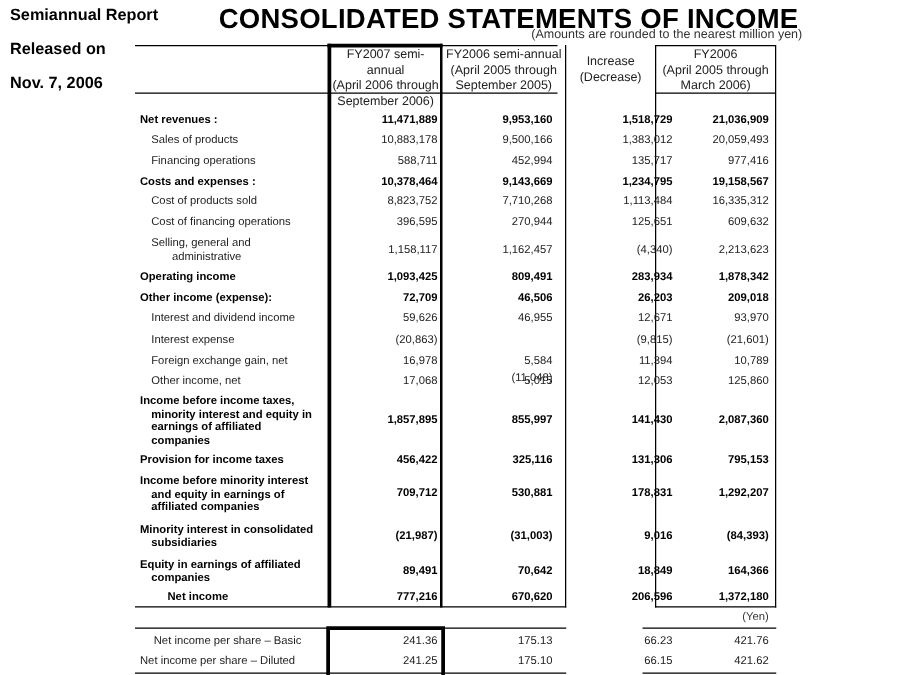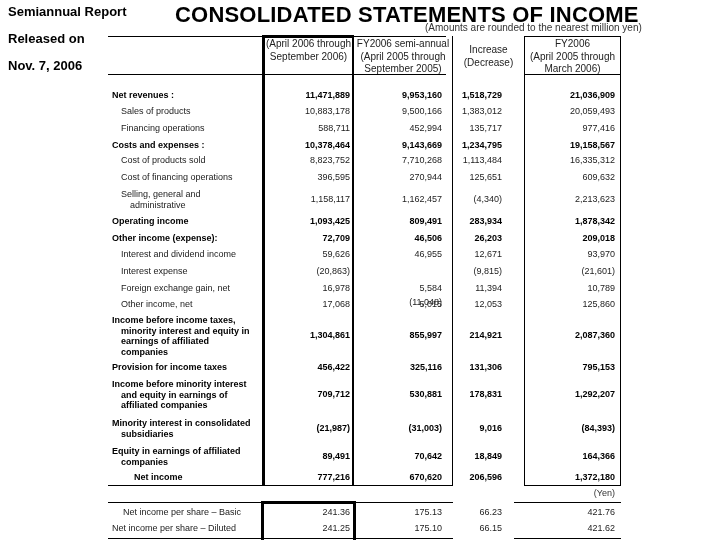--- a/index.html
+++ b/index.html
@@ -14,21 +14,21 @@
   .thick { background:#000; }
   .hdr { position:absolute; font-size:10px; text-align:center; line-height:12.5px; color:#222; }
   .lbl { position:absolute; font-size:9px; left:112px; color:#222; line-height:10.5px; }
   .lbl.b { font-weight:bold; color:#000; }
   .lbl.ind { left:121px; }
   .lbl .cont { padding-left:9px; display:block; }
   .num { position:absolute; font-size:9px; text-align:right; color:#222; }
   .num.b { font-weight:bold; color:#000; }
   .c1 { left:262px; width:88px; }
   .c2 { left:360px; width:82px; }
-  .c3 { left:432px; width:70px; }
+  .c3 { left:468px; width:70px; }
   .c4 { left:535px; width:80px; }
   .yen { left:560px; top:488px; width:55px; text-align:right; font-size:9px; color:#333; position:absolute; }
 </style>
 </head>
 <body>
 
 <div class="abs side" style="top:4px;">Semiannual Report</div>
 <div class="abs side" style="top:31px;">Released on</div>
 <div class="abs side" style="top:58px;">Nov. 7, 2006</div>
 
@@ -44,20 +44,21 @@
 <div class="vline thick" style="left:352px; width:2px; top:35px; height:451px;"></div>
 <div class="hline" style="left:262px; width:92px; top:35px; height:3px;"></div>
 <div class="vline" style="left:452px; top:36px; height:450px;"></div>
 <div class="vline" style="left:524px; top:36px; height:450px;"></div>
 <div class="vline" style="left:620px; top:36px; height:450px;"></div>
 
 <div class="hline" style="left:108px; width:345px; top:485px;"></div>
 <div class="hline" style="left:524px; width:97px; top:485px;"></div>
 
 <div class="hdr" style="left:265px; width:87px; top:38px;">
+  <div>FY2007 semi-annual</div>
   <div>(April 2006 through</div>
   <div>September 2006)</div>
 </div>
 <div class="hdr" style="left:354px; width:98px; top:38px;">
   <div>FY2006 semi-annual</div>
   <div>(April 2005 through</div>
   <div>September 2005)</div>
 </div>
 <div class="hdr" style="left:453px; width:71px; top:44px;">
   <div>Increase</div>
@@ -105,21 +106,21 @@
     <div class="num c2" style="top: 155px;">7,710,268</div>
     <div class="num c3" style="top: 155px;">1,113,484</div>
     <div class="num c4" style="top: 155px;">16,335,312</div>
     <div class="lbl ind" style="top: 172px;">
       <span style="display: block;">Cost of financing operations</span>
     </div>
     <div class="num c1" style="top: 172px;">396,595</div>
     <div class="num c2" style="top: 172px;">270,944</div>
     <div class="num c3" style="top: 172px;">125,651</div>
     <div class="num c4" style="top: 172px;">609,632</div>
-    <div class="lbl ind" style="top: 189px;">
+    <div class="lbl ind" style="top: 189px; text-align: center;">
       <span style="display: block;">Selling, general and</span>
       <span class="cont" style="display: block;">administrative</span>
     </div>
     <div class="num c1" style="top: 194px;">1,158,117</div>
     <div class="num c2" style="top: 194px;">1,162,457</div>
     <div class="num c3" style="top: 194px;">(4,340)</div>
     <div class="num c4" style="top: 194px;">2,213,623</div>
     <div class="lbl b" style="top: 216px;">
       <span style="display: block;">Operating income</span>
     </div>
@@ -161,23 +162,23 @@
     <div class="num c1" style="top: 299px;">17,068</div>
     <div class="num c2" style="top: 299px;">5,015</div>
     <div class="num c3" style="top: 299px;">12,053</div>
     <div class="num c4" style="top: 299px;">125,860</div>
     <div class="lbl b" style="top: 315px;">
       <span style="display: block;">Income before income taxes,</span>
       <span class="cont" style="display: block;">minority interest and equity in</span>
       <span class="cont" style="display: block;">earnings of affiliated</span>
       <span class="cont" style="display: block;">companies</span>
     </div>
-    <div class="num c1 b" style="top: 330px;">1,304,861</div>
+    <div class="num c1 b" style="top: 330px;">1,857,895</div>
     <div class="num c2 b" style="top: 330px;">855,997</div>
-    <div class="num c3 b" style="top: 330px;">214,921</div>
+    <div class="num c3 b" style="top: 330px;">141,430</div>
     <div class="num c4 b" style="top: 330px;">2,087,360</div>
     <div class="lbl b" style="top: 362px; text-align: right;">
       <span style="display: block;">Provision for income taxes</span>
     </div>
     <div class="num c1 b" style="top: 362px;">456,422</div>
     <div class="num c2 b" style="top: 362px;">325,116</div>
     <div class="num c3 b" style="top: 362px;">131,306</div>
     <div class="num c4 b" style="top: 362px;">795,153</div>
     <div class="lbl b" style="top: 379px;">
       <span style="display: block;">Income before minority interest</span>

